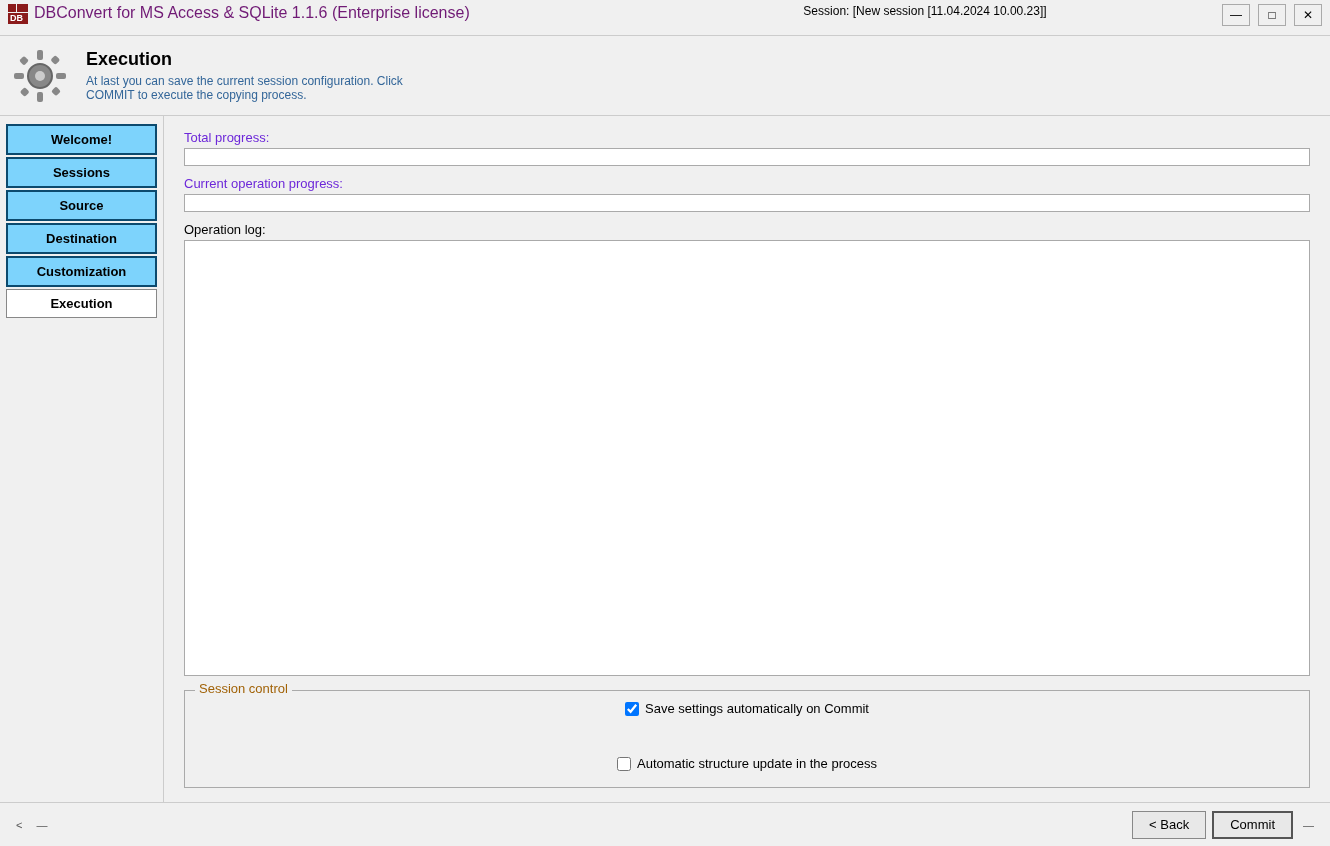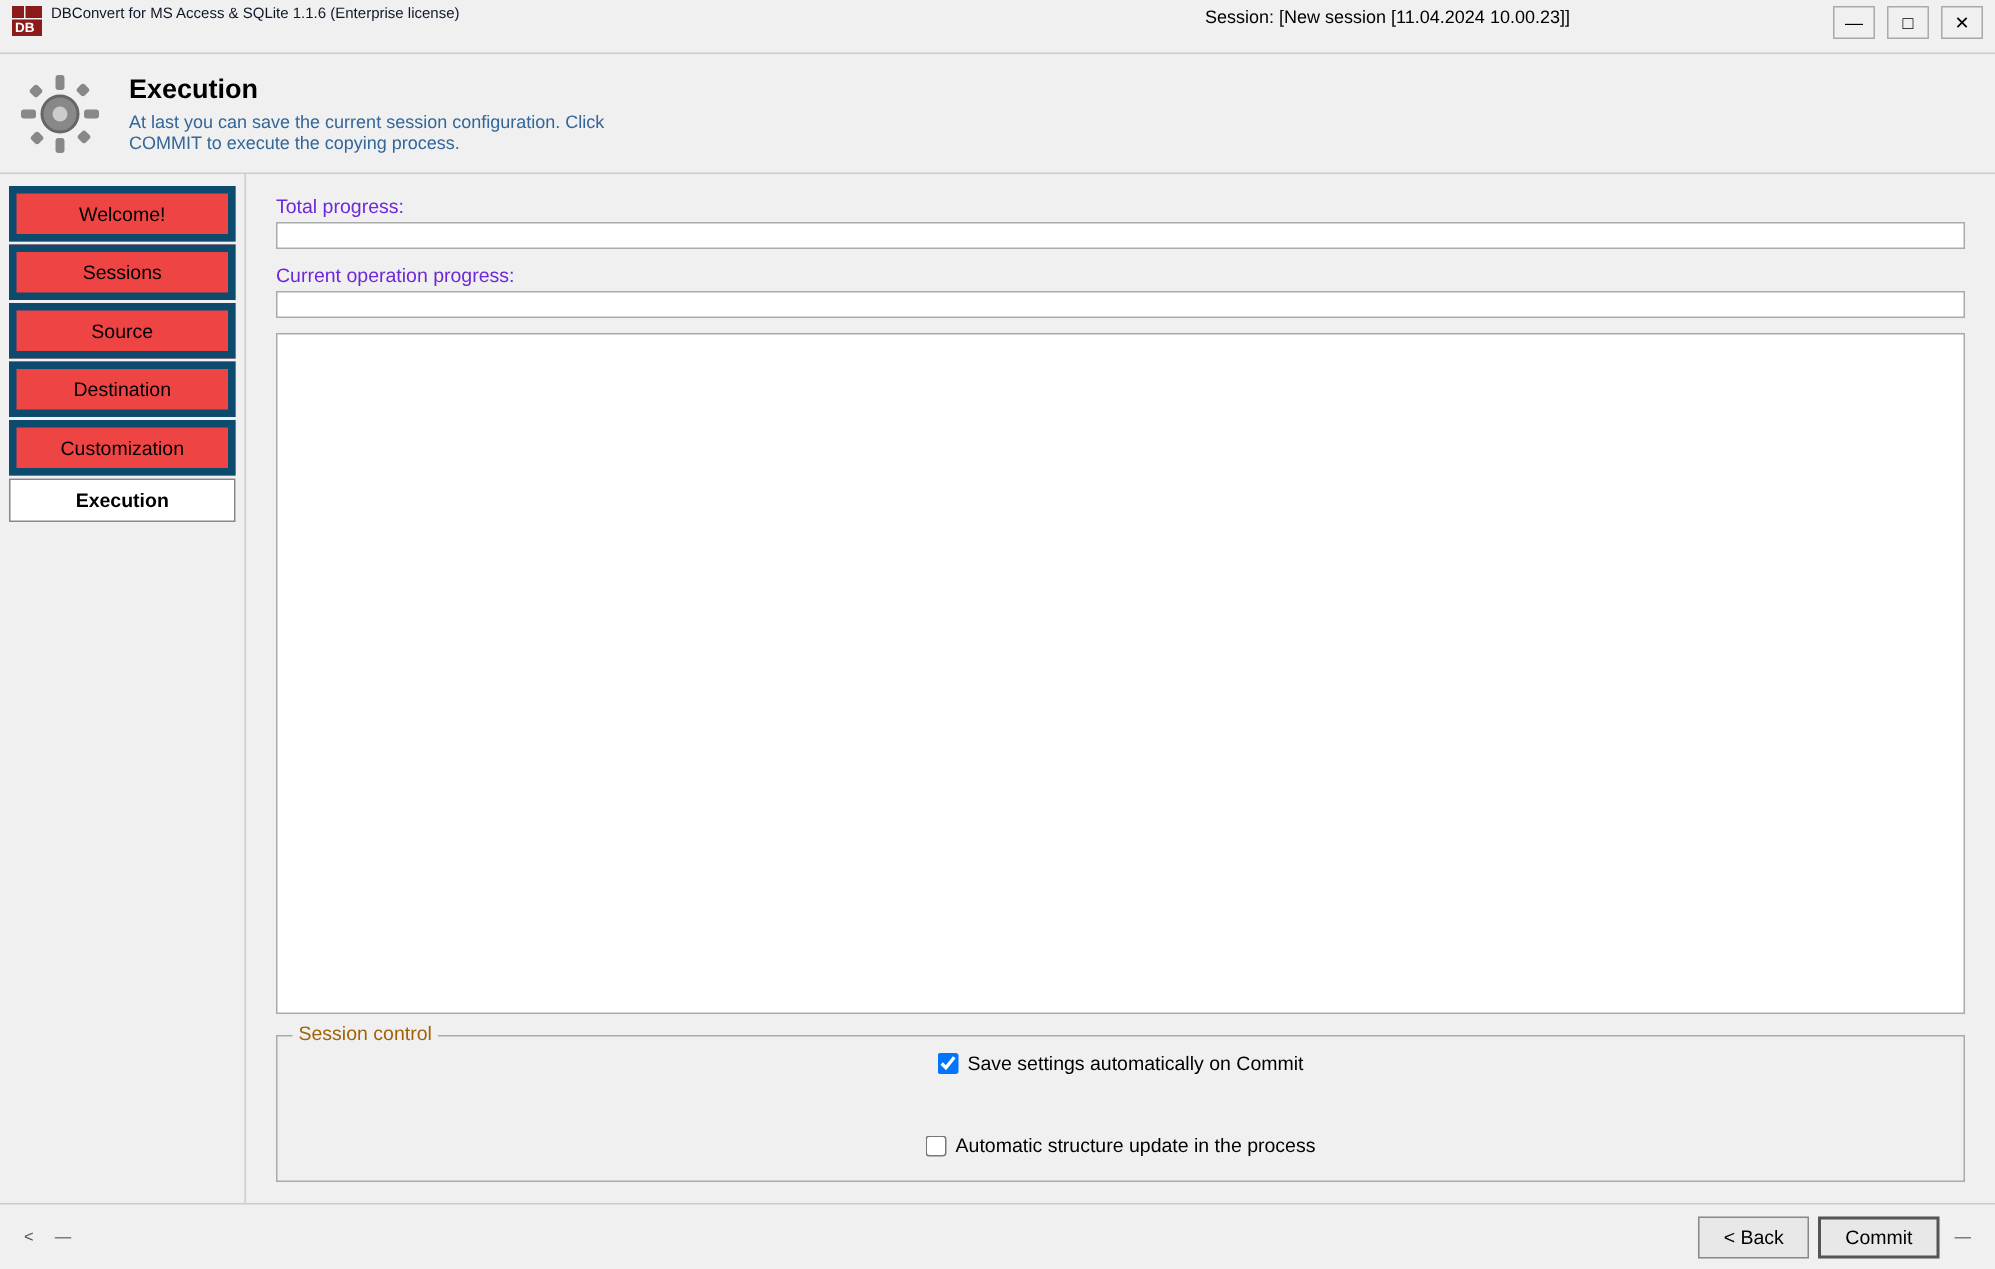--- a/index.html
+++ b/index.html
@@ -24,22 +24,22 @@
       flex-shrink: 0;
     }
     .titlebar-icon {
       width: 20px;
       height: 20px;
       margin-right: 6px;
       flex-shrink: 0;
     }
     .titlebar-title {
       flex: 1;
-      font-size: 10px;
-      color: #0f172a;
+      font-size: 16px;
+      color: #701a75;
     }
     .titlebar-session {
       flex: 1;
       text-align: center;
       font-size: 12px;
       color: #000;
     }
     .titlebar-controls {
       display: flex;
       gap: 8px;
@@ -97,26 +97,27 @@
       background: #f0f0f0;
       border-right: 1px solid #ccc;
       padding: 8px 6px;
       display: flex;
       flex-direction: column;
       gap: 2px;
       flex-shrink: 0;
     }
     .sidebar-item {
       padding: 6px 8px;
-      border: 5px solid #0c4a6e;
-      background: #ef4444;
+      border: 2px solid #0c4a6e;
+      background: #7dd3fc;
       cursor: pointer;
       text-align: center;
       font-size: 13px;
       color: #000;
+      font-weight: bold;
     }
     .sidebar-item.active {
       background: #fff;
       font-weight: bold;
       border: 1px solid #888;
     }
 
     
     .content {
       flex: 1;
@@ -333,20 +334,21 @@
     </div>
 
     <div class="progress-row">
       <div class="progress-label">Current operation progress:</div>
       <div class="progress-bar-outer">
         <div class="progress-bar-inner" style="width:0%"></div>
       </div>
     </div>
 
     <div class="log-section">
+      <div class="log-label">Operation log:</div>
       <div class="log-box"></div>
     </div>
 
     <div class="session-control">
       <span class="session-control-legend">Session control</span>
       <div class="checkboxes-row">
         <label class="checkbox-item">
           <input type="checkbox" checked="" style="">
           <span>Save settings automatically on Commit</span>
         </label>

